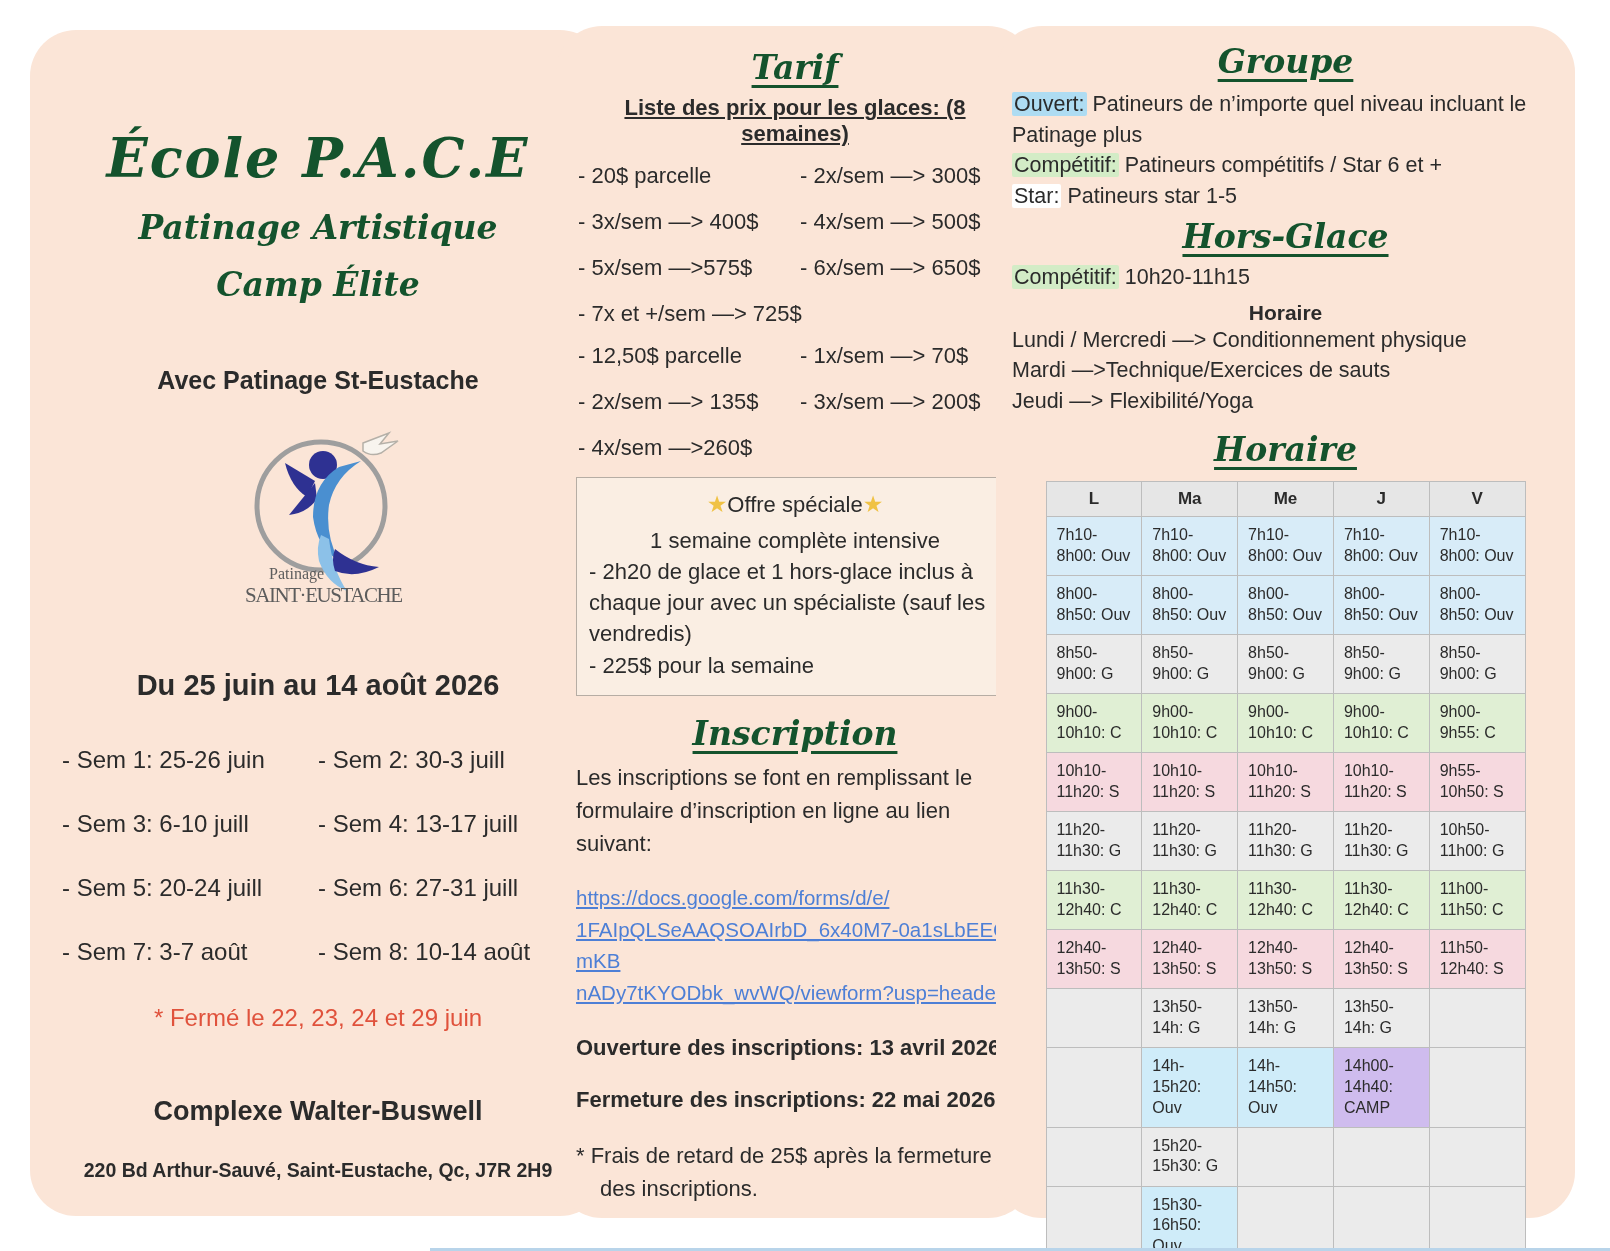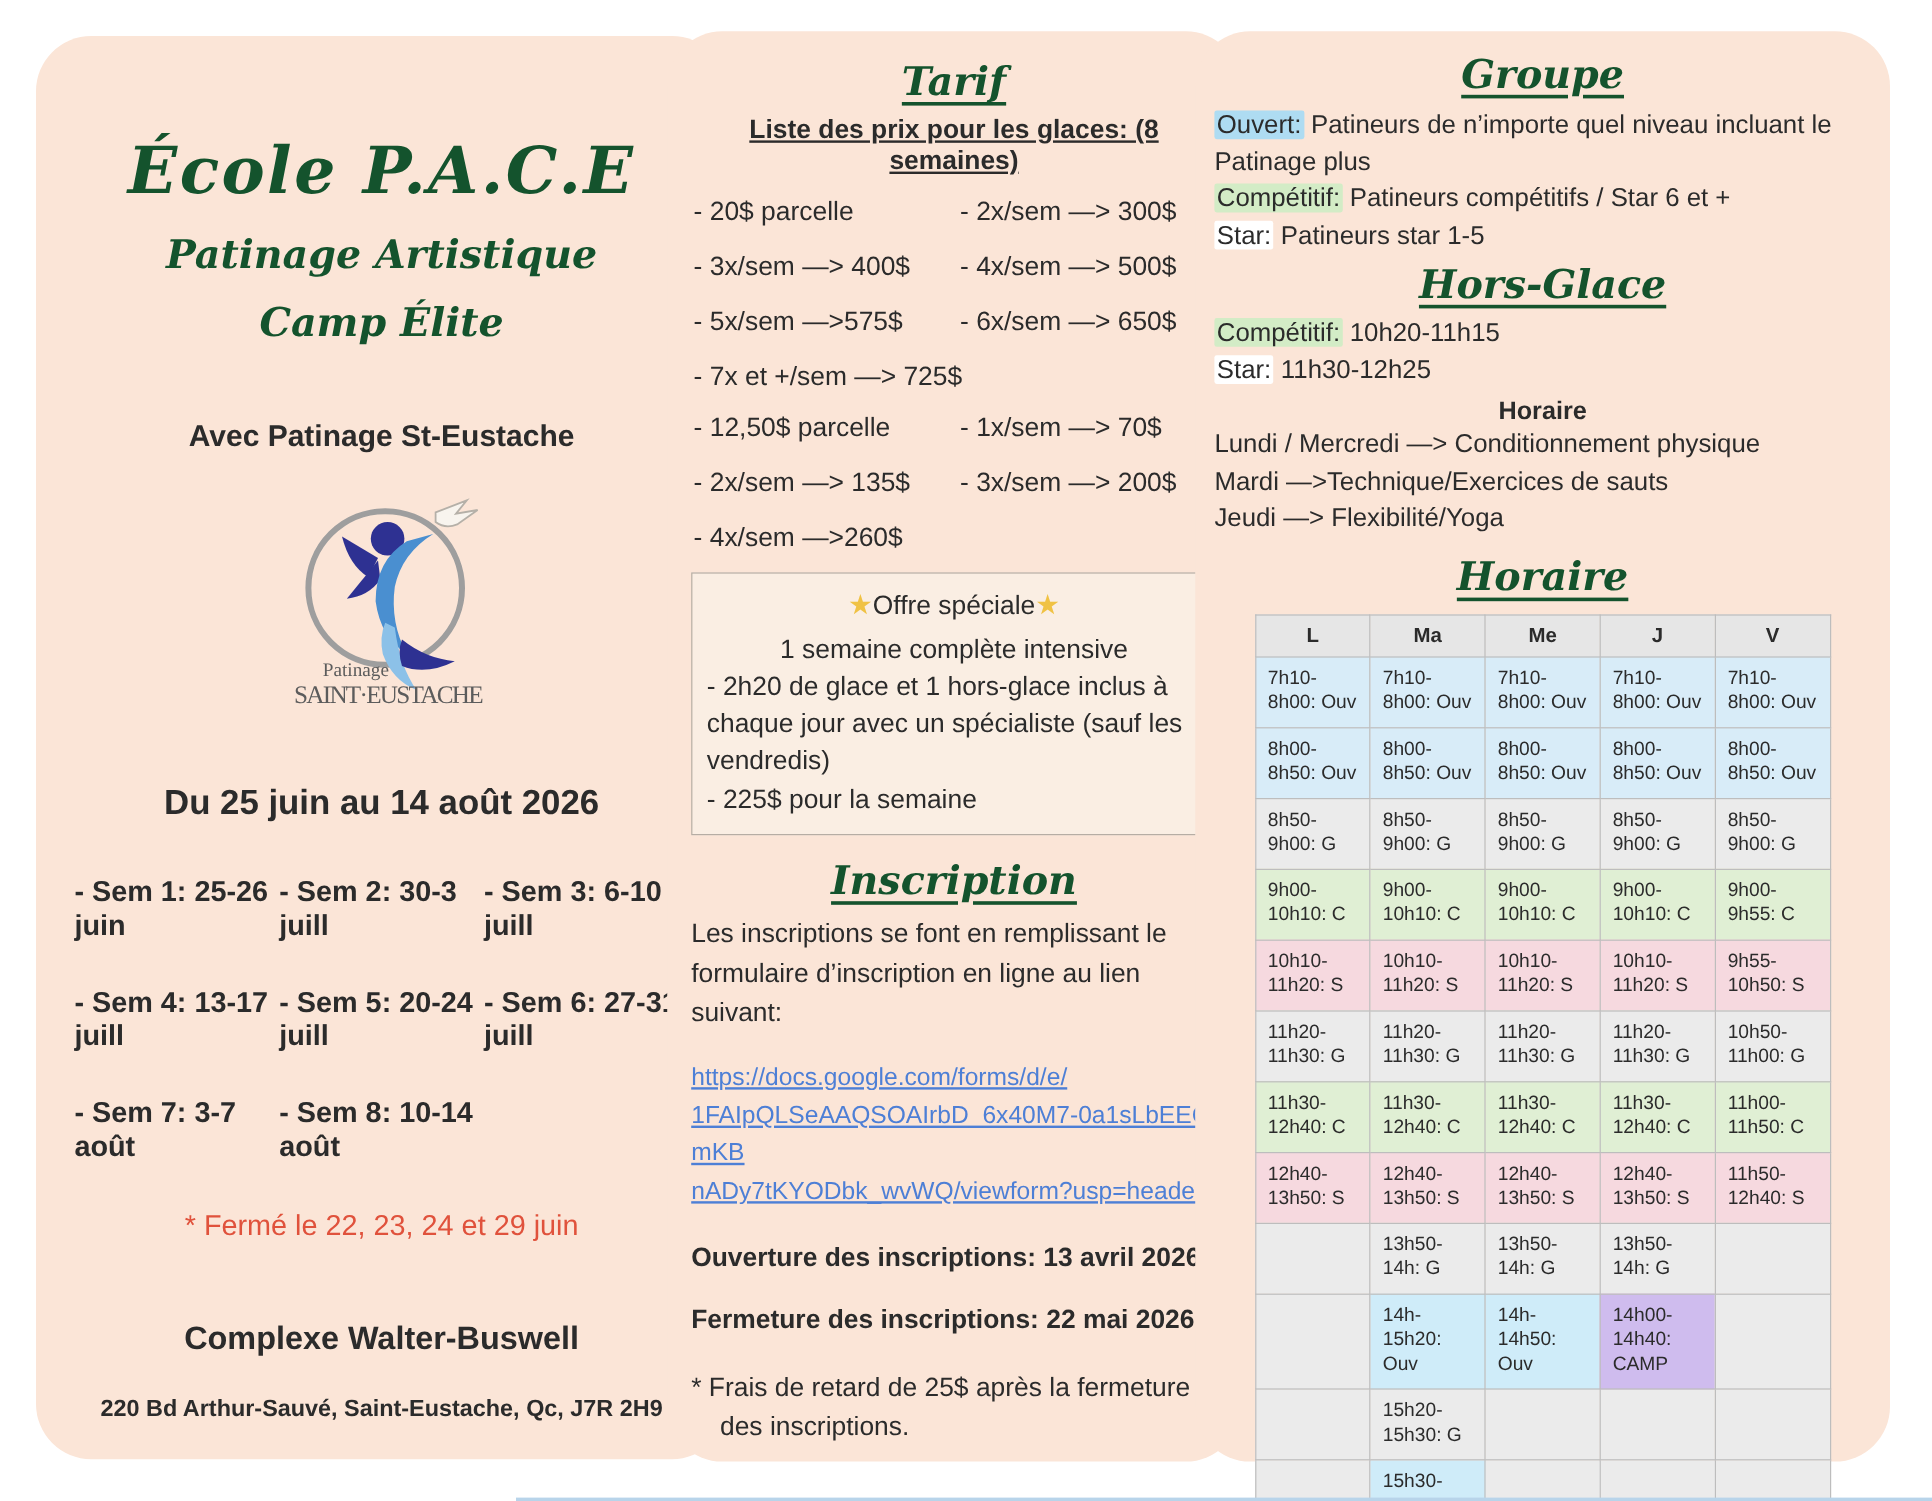--- a/index.html
+++ b/index.html
@@ -1,35 +1,35 @@
 <!DOCTYPE html>
 <html><head>
 <meta charset="utf-8">
 <style>
   html,body{margin:0;padding:0;}
   body{
     width:1610px;height:1251px;background:#ffffff;position:relative;
     font-family:"Liberation Sans", sans-serif;color:#2b2b2b;overflow:hidden;
   }
   .panel{position:absolute;background:#fbe5d7;border-radius:46px;box-sizing:border-box;}
-  #left-panel{left:30px;top:30px;width:576px;height:1186px;padding:46px 26px 30px;text-align:center;}
+  #left-panel{left:30px;top:30px;width:576px;height:1186px;padding:62px 26px 30px;text-align:center;}
   #middle-panel{left:556px;top:26px;width:478px;height:1192px;padding:12px 20px;}
   #right-panel{left:996px;top:26px;width:579px;height:1192px;padding:12px 16px;}
 
   .hand{font-family:"DejaVu Serif", serif;font-style:italic;font-weight:bold;color:#14532d;}
   .hand-title{font-size:33px;text-align:center;text-decoration:underline;text-underline-offset:6px;margin:10px 0 8px;}
 
   
   .school-title{font-size:54px;margin:34px 0 6px;letter-spacing:2px;}
   .school-sub{font-size:33px;margin-top:18px;}
   .avec{font-size:25px;font-weight:bold;margin-top:62px;}
   .logo-wrap{margin:26px auto 0;width:190px;height:190px;}
   .dates-title{font-size:29px;font-weight:bold;margin-top:58px;}
-  .weeks-grid{display:grid;grid-template-columns:1fr 1fr 1fr;row-gap:36px;margin-top:44px;
-              font-size:24px;text-align:left;padding:0 6px;font-weight:bold;}
+  .weeks-grid{display:grid;grid-template-columns:1fr 1fr;row-gap:36px;margin-top:44px;
+              font-size:24px;text-align:left;padding:0 6px;}
   .closed-note{font-size:24px;color:#e0523c;margin-top:38px;}
   .venue{font-size:27px;font-weight:bold;margin-top:64px;}
   .address{font-size:19.5px;font-weight:bold;margin-top:32px;}
 
   
   .list-title{font-size:22px;font-weight:bold;text-decoration:underline;text-align:center;margin-top:6px;}
   .price-grid{display:grid;grid-template-columns:222px 1fr;row-gap:20px;font-size:22px;
               margin:16px 0 6px;padding:0 2px;}
   .price-grid .full{grid-column:1 / span 2;}
   .offer-box{border:1.5px solid #b6ada4;background:#faeee3;margin-top:16px;padding:10px 12px 14px;
@@ -162,23 +162,20 @@
     <span class="hl hl-green">Compétitif:</span><span> Patineurs compétitifs / Star 6 et +</span>
   </div>
   <div class="rp-line">
     <span class="hl hl-pink">Star:</span><span> Patineurs star 1-5</span>
   </div>
 
   <div class="hand hand-title" style="margin:6px 0 6px;">Hors-Glace</div>
   <div class="rp-line">
     <span class="hl hl-green">Compétitif:</span><span> 10h20-11h15</span>
   </div>
-  <div class="rp-line">
-    <span class="hl hl-pink">Star:</span><span> 11h30-12h25</span>
-  </div>
 
   <div class="horaire-sub">Horaire</div>
   <div class="sched-line">Lundi / Mercredi —&gt; Conditionnement physique</div>
   <div class="sched-line">Mardi —&gt;Technique/Exercices de sauts</div>
   <div class="sched-line">Jeudi —&gt; Flexibilité/Yoga</div>
 
   <div class="hand hand-title" style="margin:14px 0 2px;">Horaire</div>
 
   <table id="schedule-table">
     <thead>

